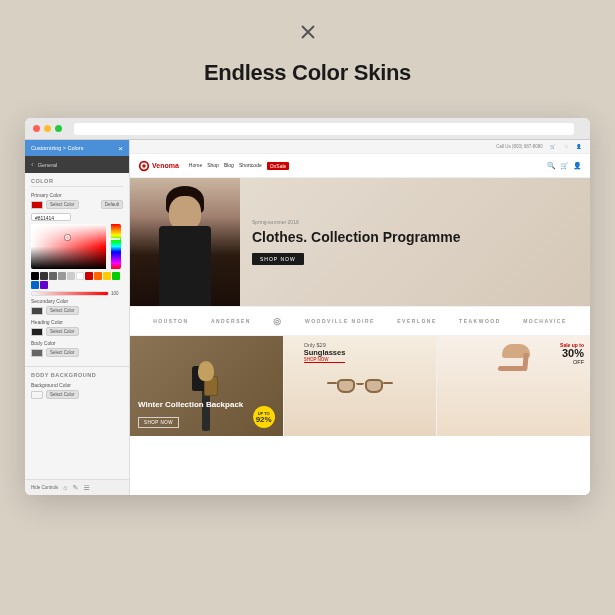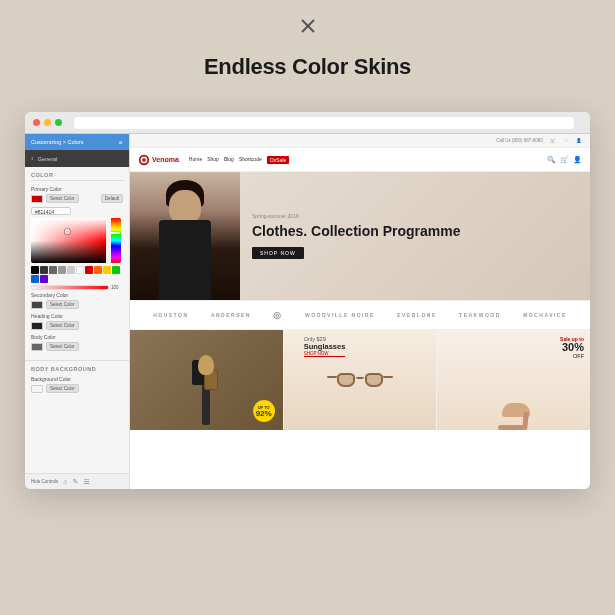--- a/index.html
+++ b/index.html
@@ -12,21 +12,21 @@
       display: flex;
       flex-direction: column;
       align-items: center;
       overflow: hidden;
     }
 
     .top-section {
       display: flex;
       flex-direction: column;
       align-items: center;
-      padding-top: 16px;
+      padding-top: 22px;
       padding-bottom: 22px;
     }
 
     .close-icon-wrap {
       margin-bottom: 14px;
     }
 
     .close-icon-wrap svg {
       width: 20px;
       height: 20px;
@@ -581,21 +581,21 @@
       color: #c00;
       border-bottom: 1px solid #c00;
     }
 
     
     .product-3-bg {
       background: linear-gradient(180deg, #f8f0e8 0%, #eddcc8 100%);
       width: 100%;
       height: 100%;
       display: flex;
-      align-items: flex-end;
+      align-items: flex-start;
       justify-content: center;
       position: relative;
     }
 
     
     .heel-shoe {
       width: 40px;
       height: 35px;
       position: relative;
     }
@@ -900,20 +900,24 @@
 
             <div style="position:relative;width:70px;height:90px;">
 
               <div style="position:absolute;bottom:0;left:50%;transform:translateX(-50%);width:8px;height:55px;background:#2a2a2a;border-radius:2px;"></div>
               <div style="position:absolute;bottom:40px;left:50%;transform:translateX(-50%) translateX(-4px);width:20px;height:25px;background:#1a1a1a;border-radius:3px 3px 2px 2px;"></div>
 
               <div style="position:absolute;bottom:35px;left:50%;transform:translateX(-50%) translateX(5px);width:14px;height:20px;background:#8b6830;border-radius:2px;border:1px solid #6b5020;"></div>
               <div style="position:absolute;bottom:50px;left:50%;transform:translateX(-50%);width:16px;height:20px;background:#c4a060;border-radius:50% 50% 40% 40%;"></div>
             </div>
           </div>
+          <div class="product-1-info">
+            <div class="product-1-title">Winter Collection Backpack</div>
+            <div class="product-1-cta">SHOP NOW</div>
+          </div>
           <div class="product-badge-sale">
             <span class="badge-up">UP TO</span>
             <span class="badge-pct">92%</span>
           </div>
         </div>
 
         <div class="product-card">
           <div class="product-2-bg">
 
             <div class="sunglasses">

